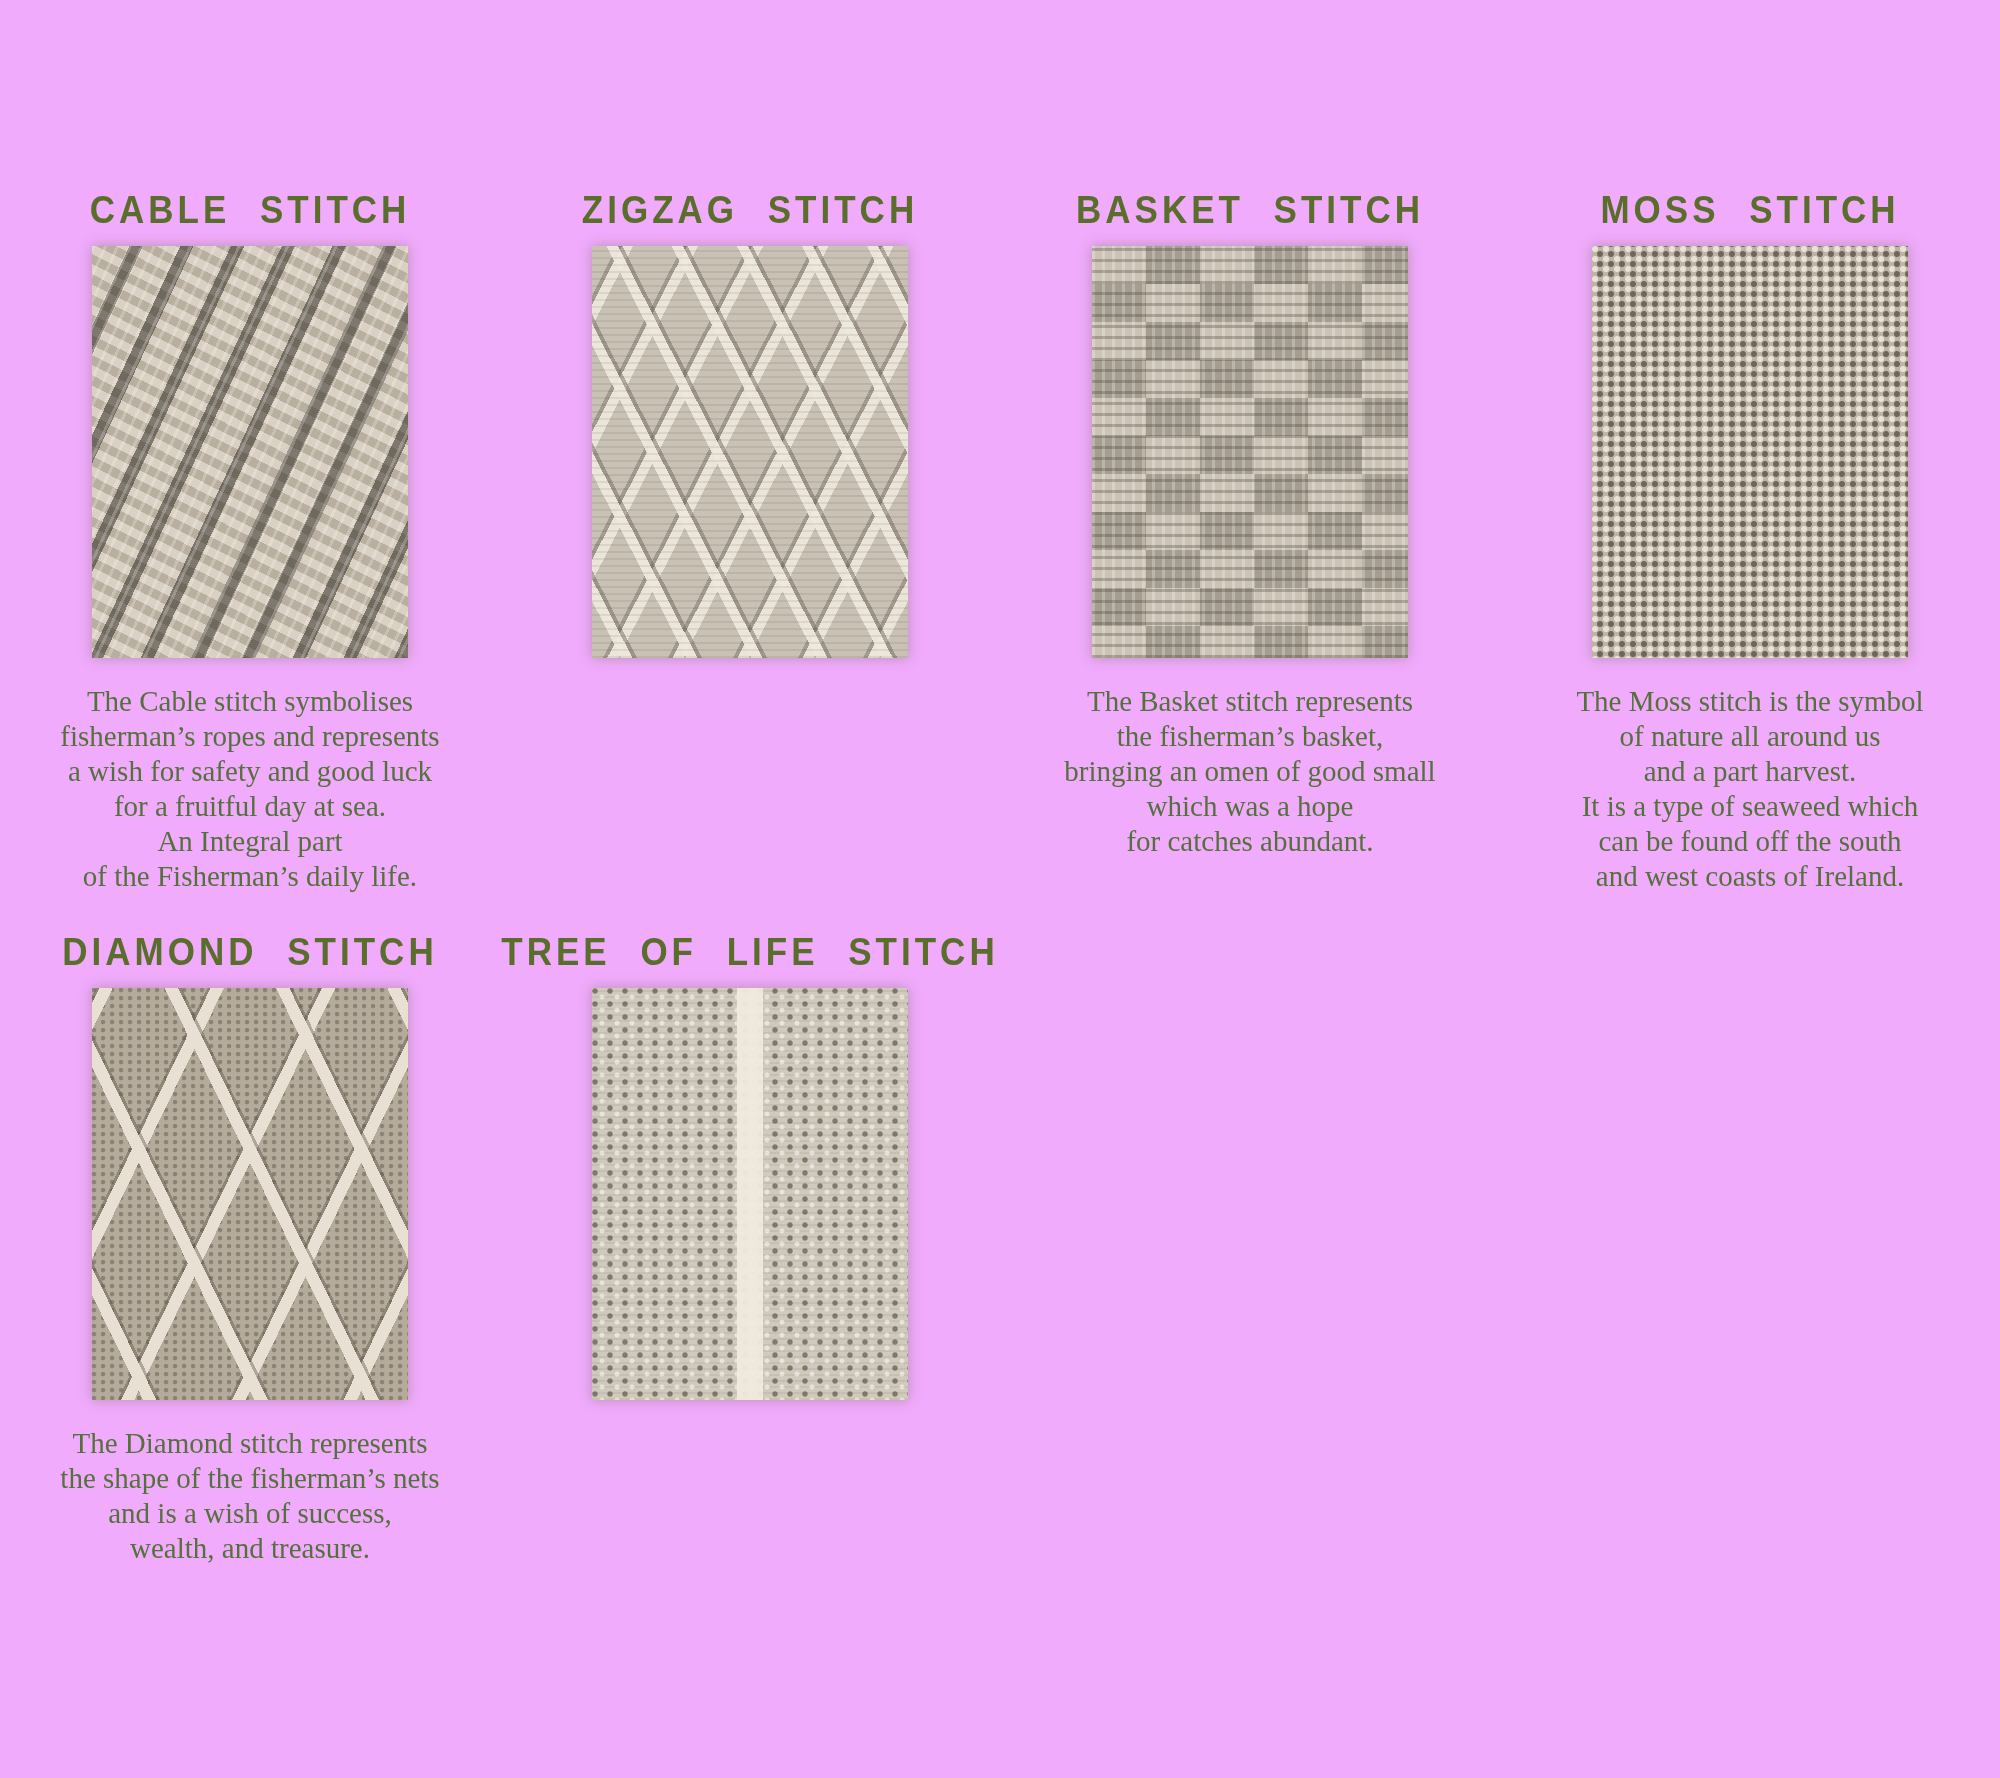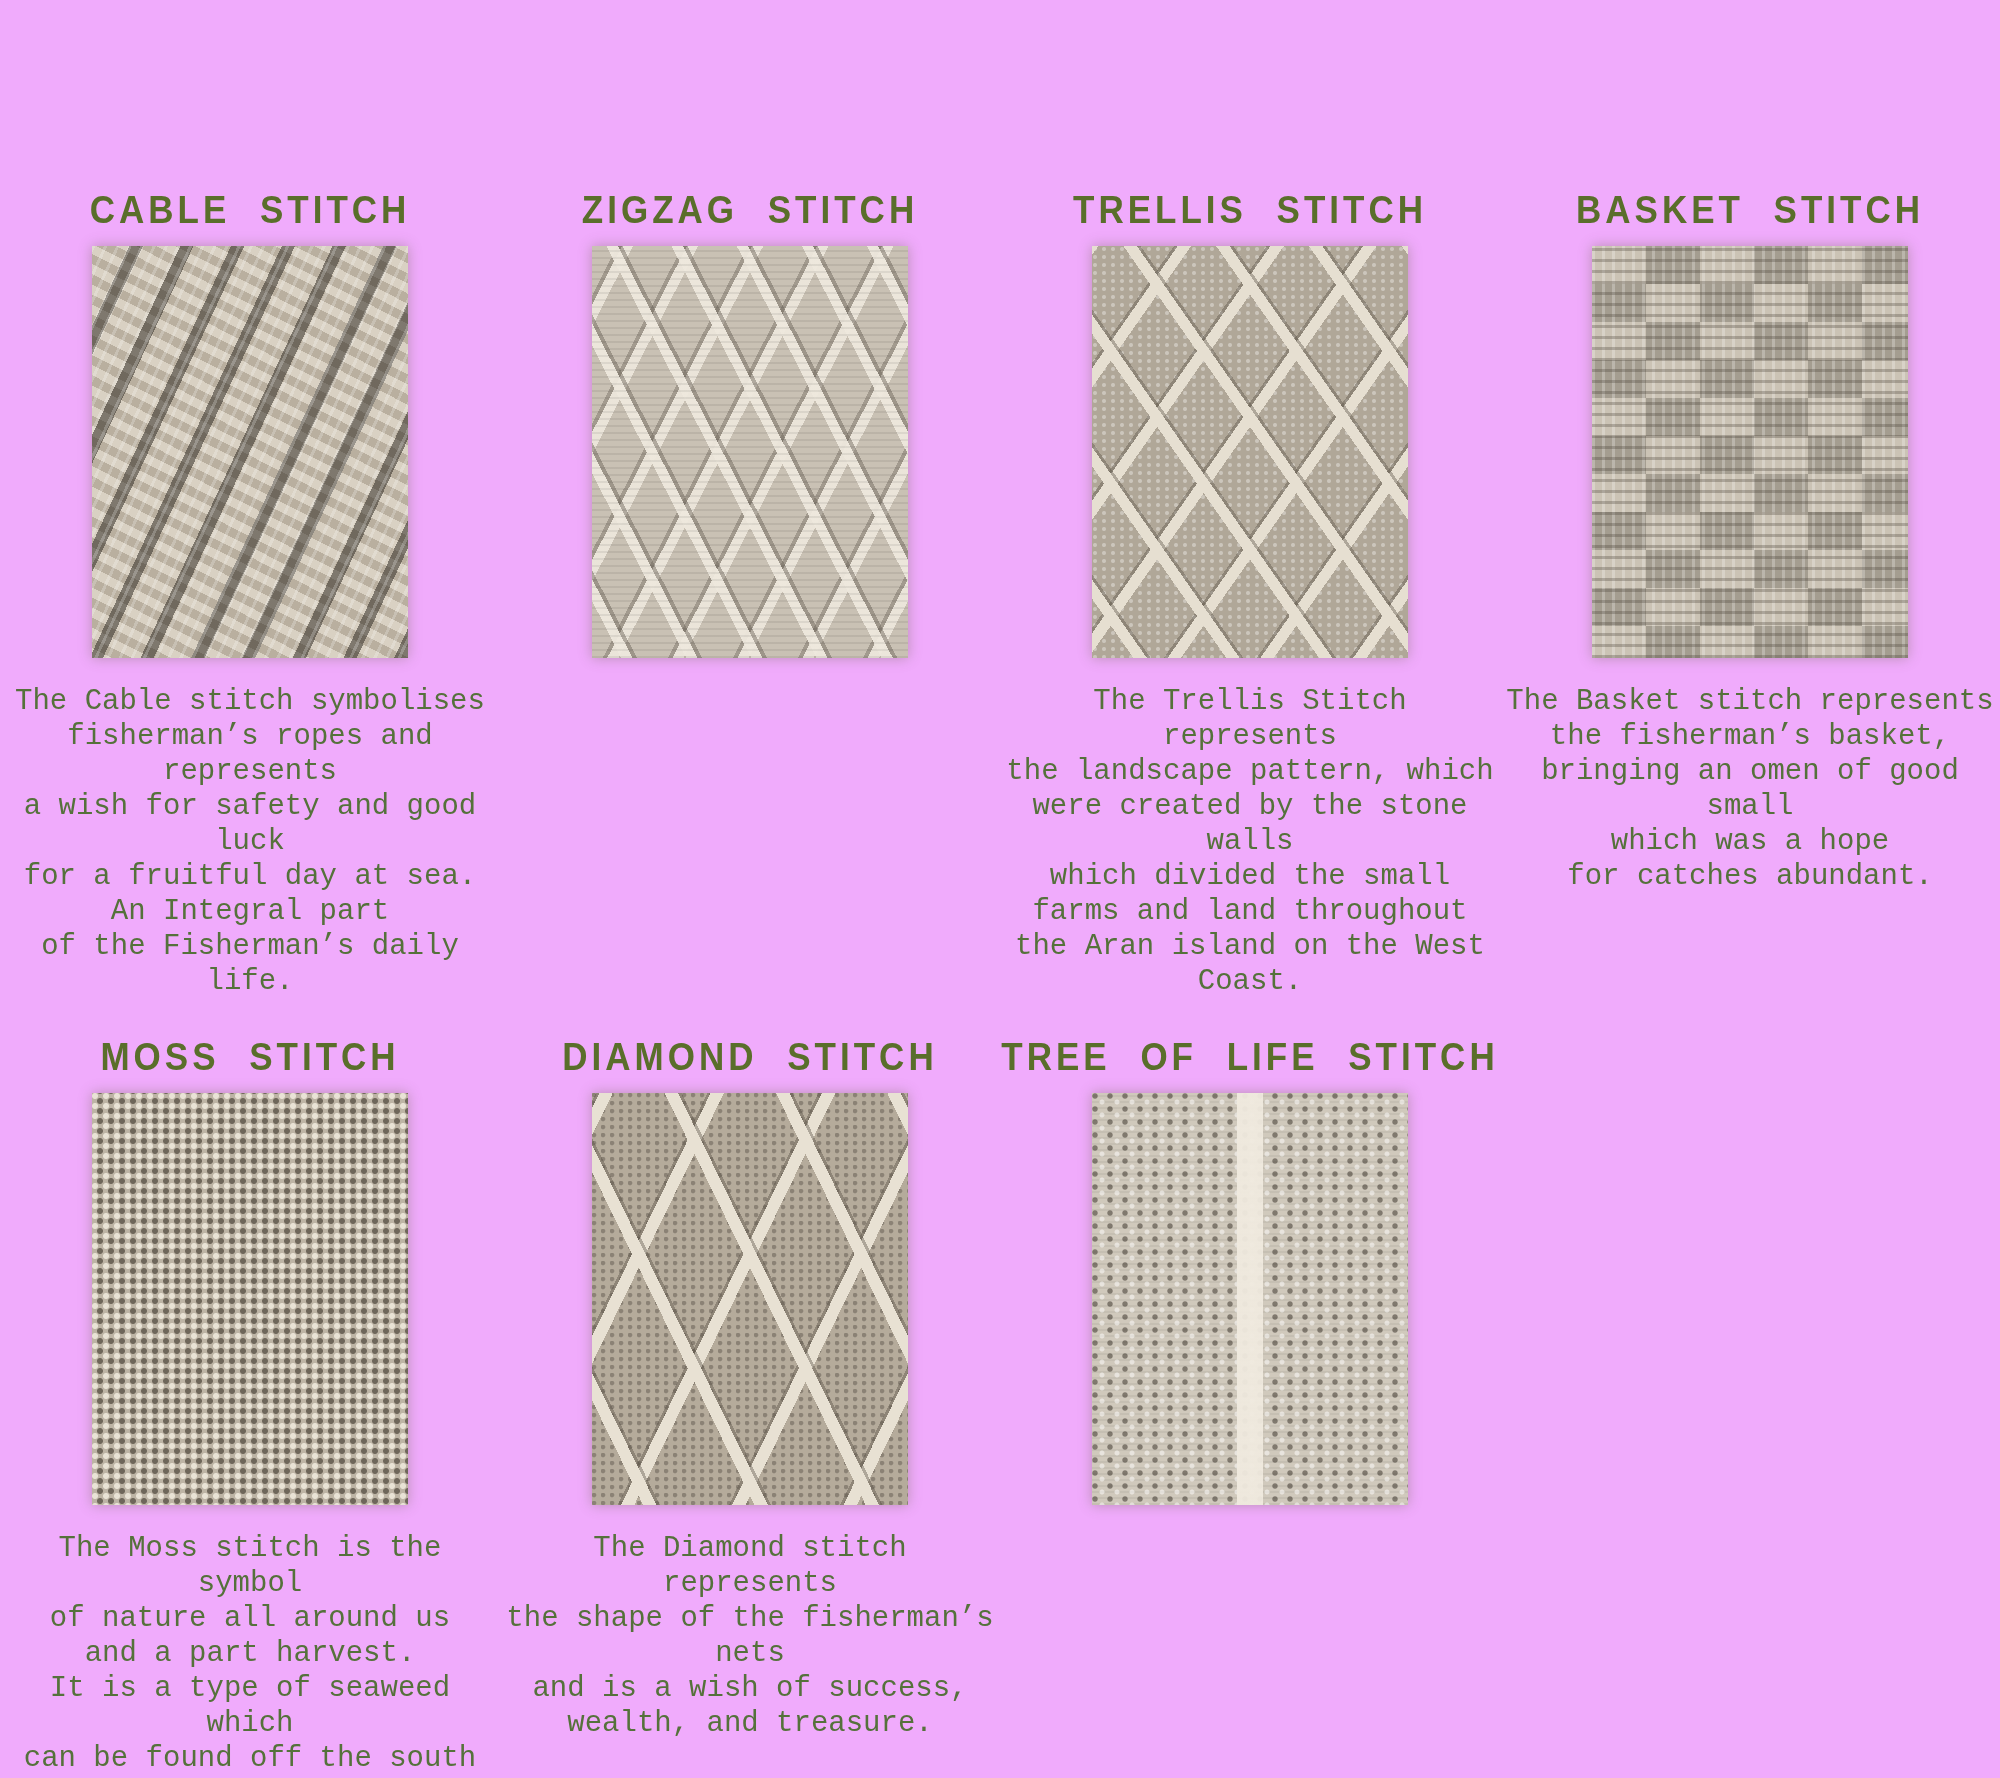--- a/index.html
+++ b/index.html
@@ -41,21 +41,20 @@
     box-shadow:0 0 12px rgba(120,110,95,.45);
     flex:none;
   }
   .desc{
     margin:26px 0 0 0;
     font-size:29px;
     line-height:35px;
     color:#55713b;
     white-space:pre-line;
     max-width:490px;
-    font-family:Liberation Mono, monospace;
   }
 
   
   .tx-cable{
     background:
       repeating-linear-gradient(115deg, rgba(255,255,255,.22) 0 3px, rgba(0,0,0,0) 3px 11px),
       repeating-linear-gradient(115deg, rgba(52,47,40,0) 0 34px, rgba(52,47,40,.55) 34px 46px),
       repeating-linear-gradient(27deg, #d9d1c3 0 9px, #b9af9f 9px 18px),
       #c7bfb0;
   }
@@ -124,30 +123,20 @@
 for a fruitful day at sea.
 An Integral part
 of the Fisherman’s daily life.</p>
     </section>
 
     <section class="card">
       <h2 class="title">ZIGZAG STITCH</h2>
       <div class="photo tx-zigzag"></div>
     </section>
 
-    <section class="card">
-      <h2 class="title">TRELLIS STITCH</h2>
-      <div class="photo tx-trellis"></div>
-      <p class="desc">The Trellis Stitch represents
-the landscape pattern, which
-were created by the stone walls
-which divided the small
-farms and land throughout
-the Aran island on the West Coast.</p>
-    </section>
 
     <section class="card">
       <h2 class="title">BASKET STITCH</h2>
       <div class="photo tx-basket"></div>
       <p class="desc">The Basket stitch represents
 the fisherman’s basket,
 bringing an omen of good small
 which was a hope
 for catches abundant.</p>
     </section>

